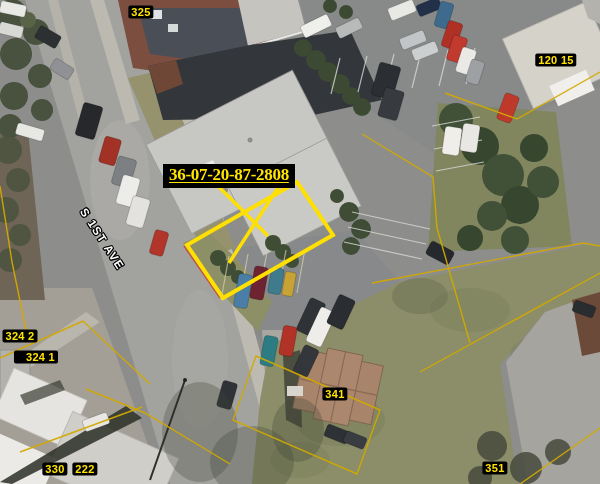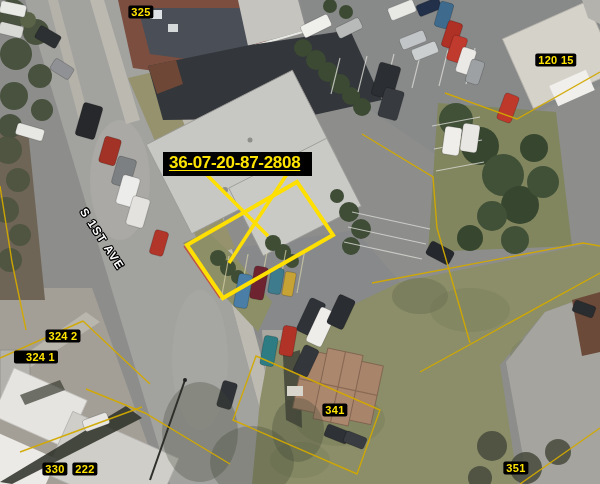--- a/index.html
+++ b/index.html
@@ -8,24 +8,24 @@
   .stage svg{position:absolute;left:0;top:0;}
   .plabel{position:absolute;transform:translate(-50%,-50%);
           font-weight:bold;font-size:11px;line-height:13px;color:var(--label-text,#ffe400);
           background:var(--label-halo,#000);padding:0 3px;border-radius:2px;
           white-space:nowrap;letter-spacing:.3px;}
   .street-label{position:absolute;left:88px;top:206px;transform:rotate(57deg);
           transform-origin:0 0;font-weight:bold;font-size:11.5px;color:var(--street-label-text,#fff);
           letter-spacing:1.5px;white-space:nowrap;
           text-shadow:-1px -1px 0 #000,0 -1px 0 #000,1px -1px 0 #000,-1px 0 0 #000,
                       1px 0 0 #000,-1px 1px 0 #000,0 1px 0 #000,1px 1px 0 #000;}
-  .callout{position:absolute;left:163px;top:152px;background:var(--label-halo,#000);
+  .callout{position:absolute;left:163px;top:164px;background:var(--label-halo,#000);
           color:var(--label-text,#ffe400);font-weight:bold;font-size:17px;letter-spacing:-.3px;
-          padding:1px 12px 3px 6px;white-space:nowrap;
-          text-decoration:underline;text-underline-offset:2px;}
+          padding:1px 6px 3px 6px;white-space:nowrap;
+          text-decoration:underline;text-underline-offset:2px;font-family:Liberation Serif, serif;}
   .pline{fill:none;stroke:var(--parcel-line,#d2a900);stroke-width:1.4;opacity:.95;}
   .hl{fill:none;stroke:var(--highlight,#ffe000);stroke-width:4;stroke-linejoin:miter;}
   .hl-lead{stroke:var(--highlight,#ffe000);stroke-width:3.5;}
   .stall{stroke:#d9d9d4;stroke-width:1.2;opacity:.8;}
   .stall-y{stroke:#d8d2a8;stroke-width:1.2;opacity:.7;}
   .car{stroke:rgba(0,0,0,.35);stroke-width:.5;}
 </style>
 </head>
 <body>
 
@@ -268,19 +268,19 @@
     <line class="hl-lead" x1="206" y1="174" x2="268" y2="236"></line>
     <line class="hl-lead" x1="287" y1="174" x2="229" y2="263"></line>
     <polygon class="hl" points="187,245 297,182 333,235 223,298"></polygon>
   </g>
 </svg>
 
   <div class="callout">36-07-20-87-2808</div>
   <div class="street-label">S 1ST AVE</div>
   <div class="plabel" style="left:141px;top:12px;">325</div>
   <div class="plabel" style="left:556px;top:60px;">120 15</div>
-  <div class="plabel" style="left:20px;top:336px;margin-left:43px;">324 2</div>
+  <div class="plabel" style="left:20px;top:336px;">324 2</div>
   <div class="plabel" style="left:36px;top:357px;padding-left:12px;">324 1</div>
   <div class="plabel" style="left:55px;top:434px;margin-top:35px;">330</div>
   <div class="plabel" style="left:85px;top:469px;">222</div>
-  <div class="plabel" style="left:335px;top:410px;">341</div>
-  <div class="plabel" style="left:516px;top:468px;">351</div>
+  <div class="plabel" style="left:335px;top:394px;">341</div>
+  <div class="plabel" style="left:495px;top:468px;">351</div>
 </div>
 
 </body></html>

